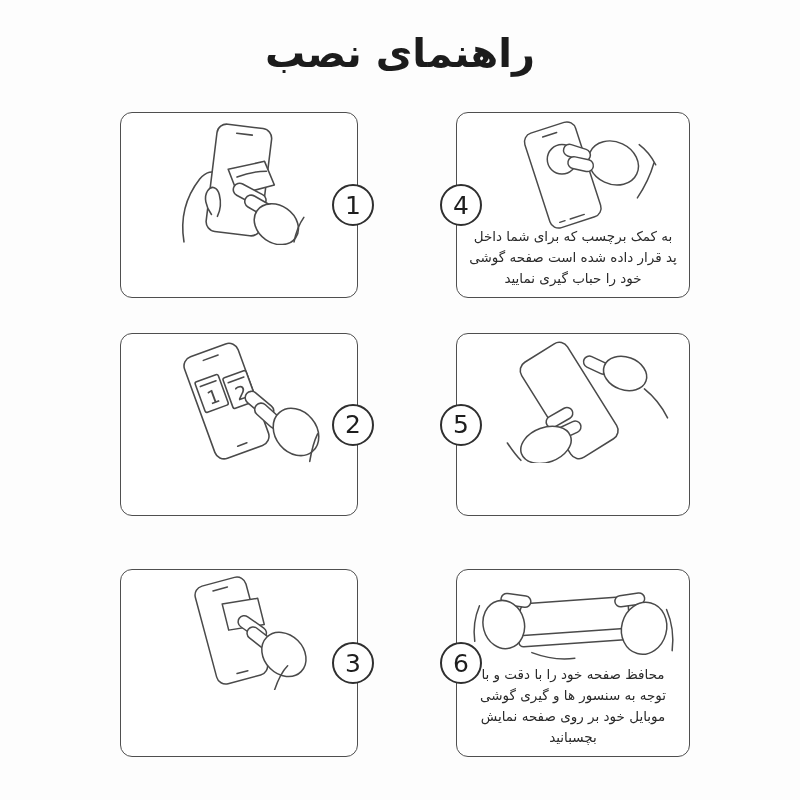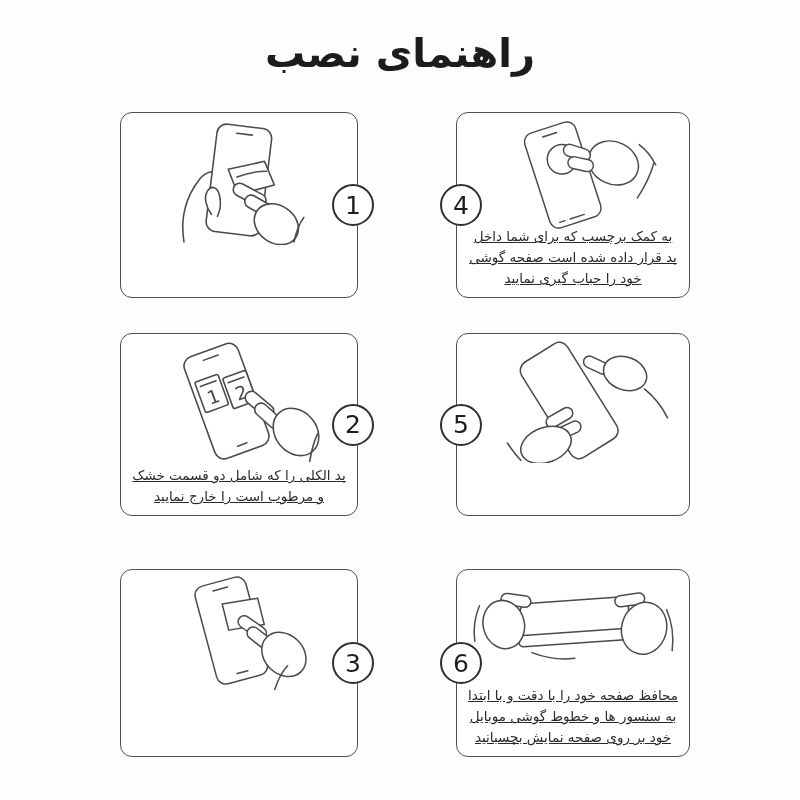--- a/index.html
+++ b/index.html
@@ -34,21 +34,21 @@
     background:#ffffff; border:2px solid #2f2f2f;
     display:flex; align-items:center; justify-content:center;
     font-size:25px; color:#1e1e1e; line-height:1;
   }
   .cl .badge { right:-17px; }
   .cr .badge { left:-17px; }
 
   .caption {
     position:absolute; left:10px; right:10px; bottom:8px;
     direction:rtl; text-align:center;
-    font-size:13.5px; line-height:1.55; color:#2a2a2a;text-decoration:underline;
+    font-size:13.5px; line-height:1.55; color:#2a2a2a;
   }
 </style>
 </head>
 <body>
 
 <div class="page">
 
   <div class="title">راهنمای نصب</div>
 
   <div class="step cl r1">
@@ -93,21 +93,20 @@
           <rect x="126" y="50" width="34" height="13" rx="6.5" transform="rotate(40 126 50)" fill="#fff"></rect>
           <rect x="136" y="62" width="32" height="13" rx="6.5" transform="rotate(42 136 62)" fill="#fff"></rect>
           <ellipse cx="172" cy="94" rx="26" ry="21" transform="rotate(50 172 94)" fill="#fff"></ellipse>
           <path d="M186 124 C188 112 190 104 194 96"></path>
         </g>
       </svg>
     </div>
     <div class="badge">
       <span>2</span>
     </div>
-    <div class="caption">پد الکلی را که شامل دو قسمت خشک و مرطوب است را خارج نمایید</div>
   </div>
 
   <div class="step cl r3 cap3">
     <div class="illus">
       <svg viewBox="0 0 228 124" preserveAspectRatio="xMidYMid meet">
         <g stroke="#4a4a4a" stroke-width="1.6" fill="none" stroke-linecap="round" stroke-linejoin="round">
           <g transform="rotate(-15 100 62)">
             <rect x="78" y="8" width="56" height="108" rx="10" fill="#fff"></rect>
             <line x1="98" y1="16" x2="114" y2="16"></line>
             <line x1="100" y1="108" x2="112" y2="108"></line>
@@ -184,16 +183,16 @@
           <path d="M14 34 C9 46 7 58 9 72"></path>
           <rect x="158" y="24" width="32" height="12" rx="6" transform="rotate(-8 158 24)" fill="#fff"></rect>
           <ellipse cx="190" cy="58" rx="24" ry="28" transform="rotate(15 190 58)" fill="#fff"></ellipse>
           <path d="M214 38 C220 52 222 66 220 82"></path>
         </g>
       </svg>
     </div>
     <div class="badge">
       <span>6</span>
     </div>
-    <div class="caption">محافظ صفحه خود را با دقت و با ابتدا به سنسور ها و خطوط گوشی موبایل خود بر روی صفحه نمایش بچسبانید</div>
+    <div class="caption">محافظ صفحه خود را با دقت و با توجه به سنسور ها و گیری گوشی موبایل خود بر روی صفحه نمایش بچسبانید</div>
   </div>
 
 </div>
 
 </body></html>

